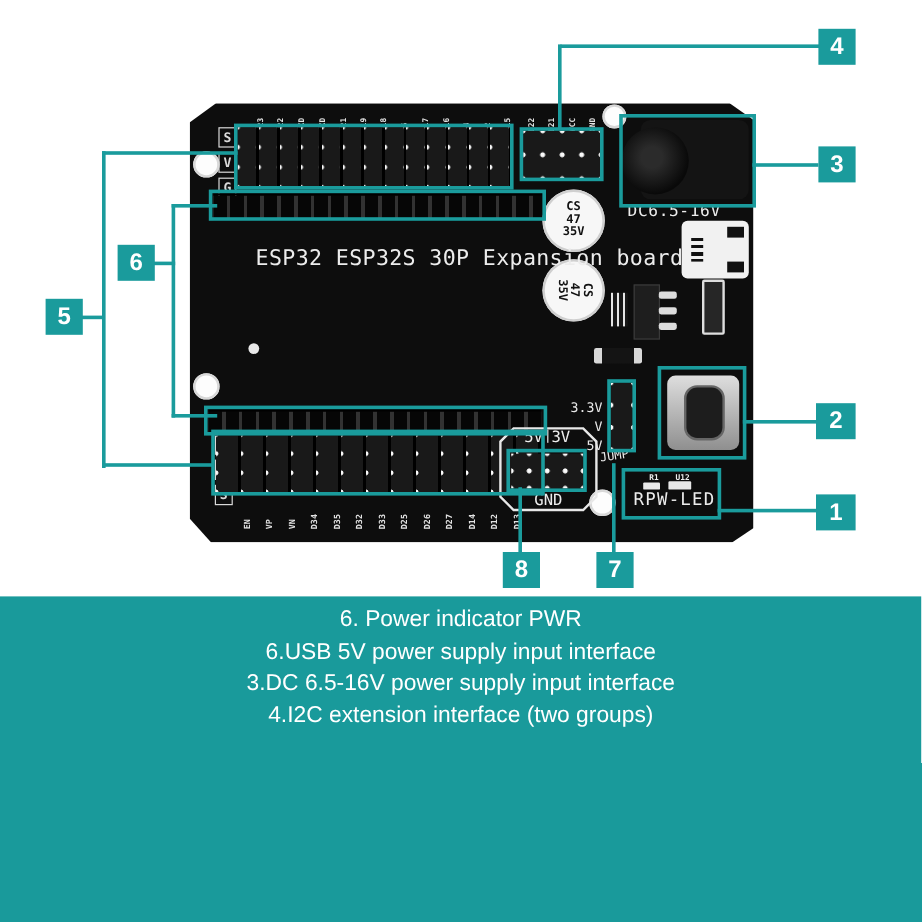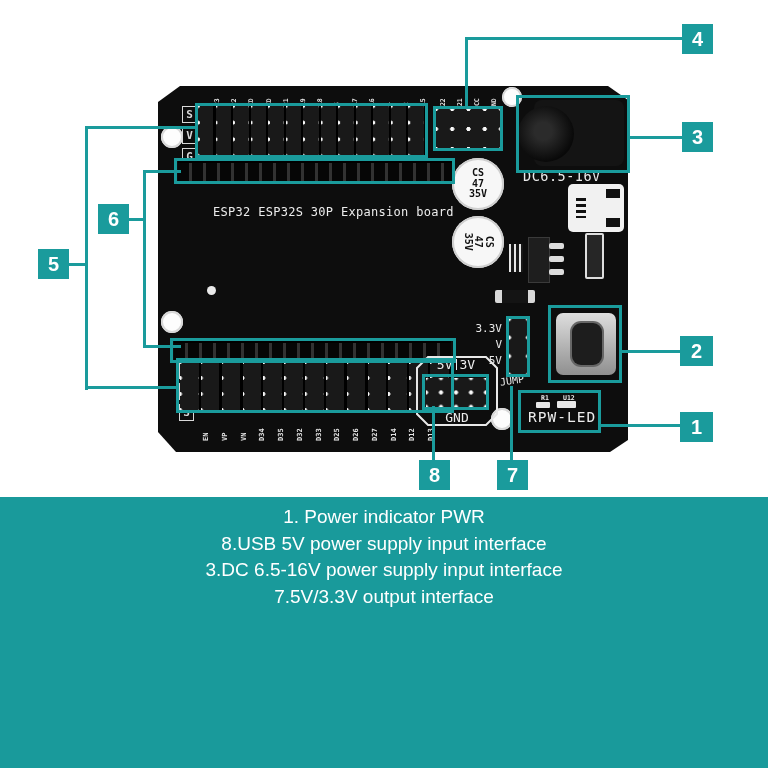--- a/index.html
+++ b/index.html
@@ -77,21 +77,21 @@
   .cnum{position:absolute;width:31px;height:30px;background:#1a9b9c;color:#fff;font-weight:bold;
         font-size:20px;display:flex;align-items:center;justify-content:center;font-family:"Liberation Sans",sans-serif;}
   
   #desc{position:absolute;left:0;top:497px;width:768px;height:271px;background:#199a9b;
         text-align:center;color:#fff;}
   #desc-title{display:inline-block;margin-top:8px;font-size:29px;font-weight:bold;
               padding:0 10px 3px;border-bottom:3px solid #fff;}
   #desc-items{margin-top:7px;}
   .desc-line{font-size:19px;line-height:26.5px;}
   
-  .pwr-labels{position:absolute;left:455px;top:321px;width:47px;display:flex;flex-direction:column;}
+  .pwr-labels{position:absolute;left:455px;top:332px;width:47px;display:flex;flex-direction:column;}
   .pwr-labels div{text-align:right;font-size:11px;line-height:16px;color:#e8e8e8;font-family:"DejaVu Sans Mono",monospace;}
   .selrow{position:absolute;left:424px;top:357px;width:64px;text-align:center;font-size:13px;
           color:#ededed;font-family:"DejaVu Sans Mono",monospace;}
   .selrow .divider{display:inline-block;width:0;height:11px;border-left:1.5px solid #ededed;margin:0 3px;vertical-align:-1px;}
 </style>
 </head>
 <body>
 
 <div id="page">
 
@@ -174,21 +174,21 @@
       </div>
   </div>
   <div class="cap" style="left:452px;top:216px;">
     <div class="captext rot90">
         <span>CS</span>
         <span>47</span>
         <span>35V</span>
       </div>
   </div>
 
-  <div class="silk" style="left:213px;top:205px;font-size:12px;letter-spacing:0.3px;">ESP32 ESP32S 30P Expansion board</div>
+  <div class="silk" style="left:213px;top:205px;font-size:18px;letter-spacing:0.3px;">ESP32 ESP32S 30P Expansion board</div>
 
   <div id="microusb">
     <div class="tab" style="right:4px;top:5px;"></div>
     <div class="tab" style="right:4px;bottom:5px;"></div>
     <div class="slot"></div>
   </div>
 
   <div id="regulator"></div>
   <div class="leg" style="left:549px;top:243px;"></div>
   <div class="leg" style="left:549px;top:256px;"></div>
@@ -252,20 +252,20 @@
   <div class="cnum" style="left:680px;top:336px;width:33px;">2</div>
   <div class="cnum" style="left:682px;top:122px;">3</div>
   <div class="cnum" style="left:682px;top:24px;">4</div>
   <div class="cnum" style="left:38px;top:249px;">5</div>
   <div class="cnum" style="left:98px;top:204px;">6</div>
   <div class="cnum" style="left:497px;top:460px;">7</div>
   <div class="cnum" style="left:419px;top:460px;">8</div>
 
   <div id="desc">
     <div id="desc-items">
-        <div class="desc-line">1. Power indicator PWR</div>
-        <div class="desc-line">8.USB 5V power supply input interface</div>
+        <div class="desc-line">6. Power indicator PWR</div>
+        <div class="desc-line">6.USB 5V power supply input interface</div>
         <div class="desc-line">3.DC 6.5-16V power supply input interface</div>
-        <div class="desc-line">7.5V/3.3V output interface</div>
+        <div class="desc-line">4.I2C extension interface (two groups)</div>
       </div>
   </div>
 
 </div>
 
 </body></html>

